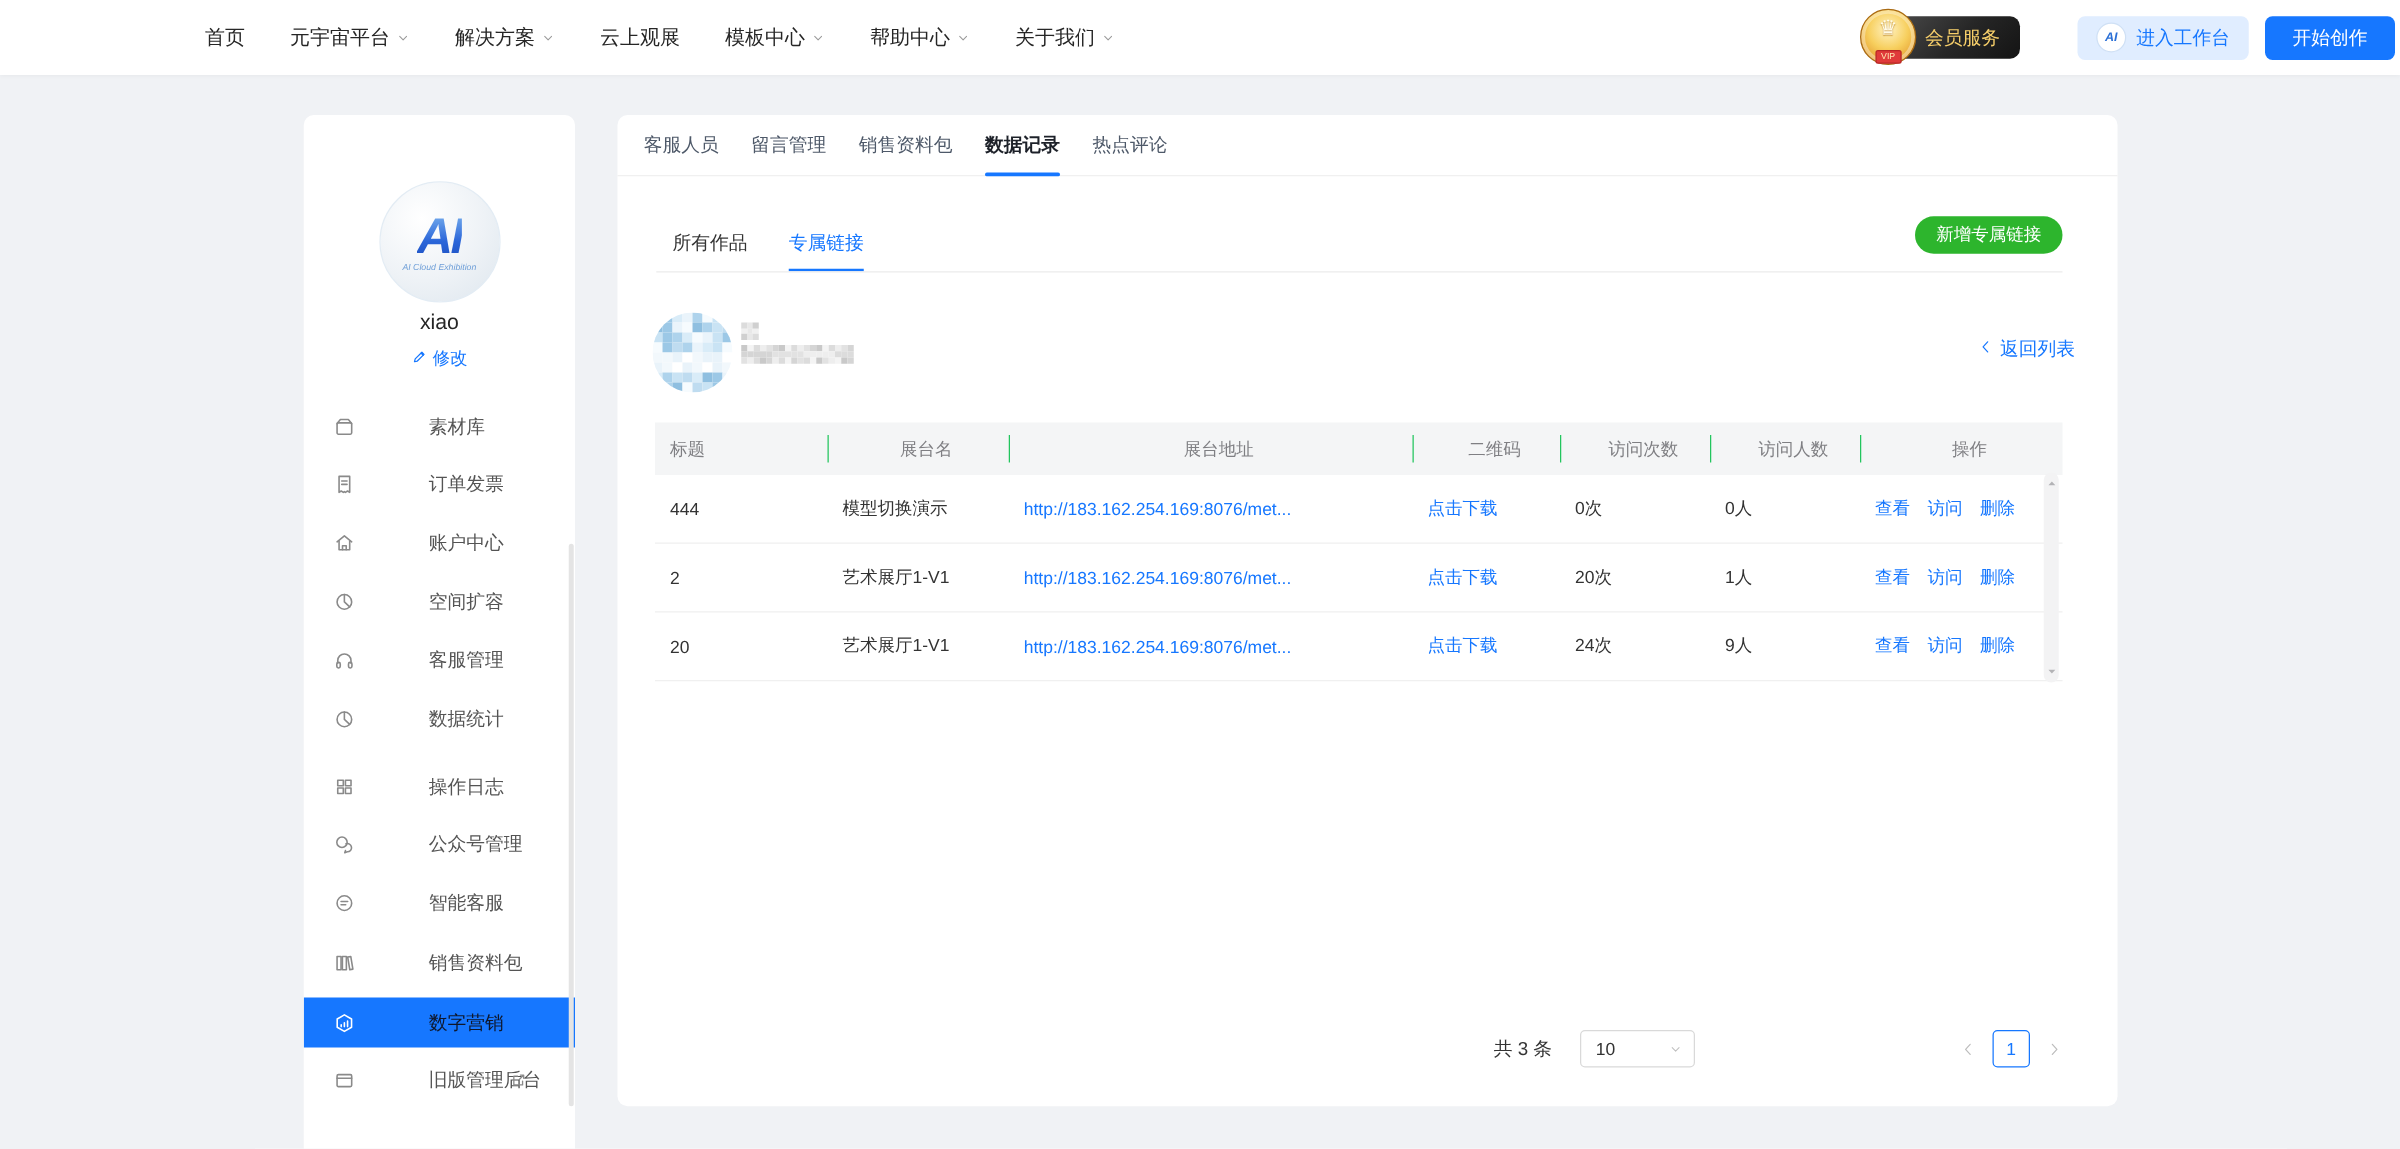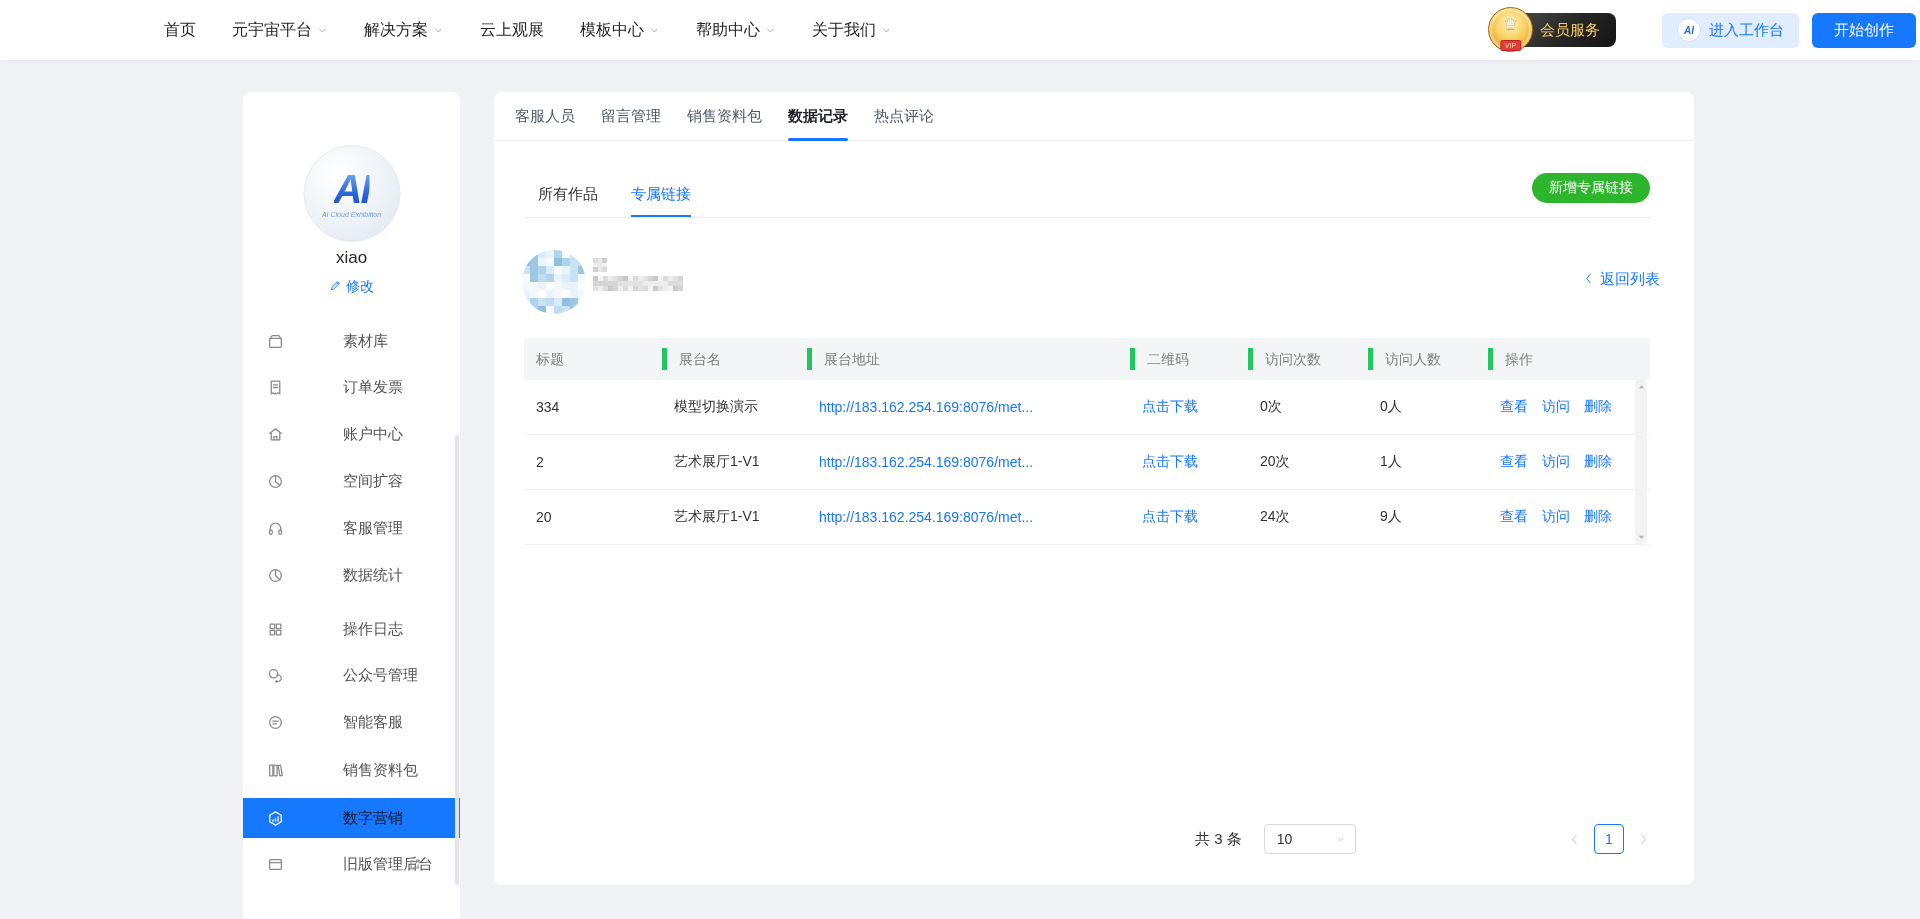--- a/index.html
+++ b/index.html
@@ -102,21 +102,21 @@
   .pixel-avatar{position:absolute;left:28px;top:158px;width:64px;height:64px;border-radius:50%;overflow:hidden;display:grid;}
   .pixel-block{position:absolute;display:grid;}
   .back-link{
     position:absolute;right:34px;top:178px;display:flex;align-items:center;gap:5px;
     font-size:15px;color:#1677ff;cursor:pointer;
   }
   
   .dtable{position:absolute;left:30px;top:246px;width:1126px;}
   .thead{display:flex;height:42px;align-items:center;background:#f4f5f6;color:#7f7f83;font-size:14px;}
   .hcell{box-sizing:border-box;padding-left:12px;height:22px;line-height:22px;}
-  .hcell + .hcell{border-left:5px solid #22c55e;}
+  .hcell + .hcell{border-left:1px solid #22c55e;text-align:center;}
   .trow{display:flex;height:54px;align-items:center;border-bottom:1px solid #f0f0f0;font-size:14px;color:#333;}
   .tcell{box-sizing:border-box;padding-left:12px;white-space:nowrap;overflow:hidden;}
   .c0{width:138px;}.c1{width:145px;}.c2{width:323px;}.c3{width:118px;}.c4{width:120px;}.c5{width:120px;}.c6{width:162px;}
   .tlink{color:#1677ff;cursor:pointer;text-decoration:none;}
   .actions{display:flex;gap:14px;}
   .table-scrollbar{
     position:absolute;right:3px;top:40px;width:12px;height:168px;background:#f3f3f4;border-radius:6px;
     display:flex;flex-direction:column;justify-content:space-between;align-items:center;padding:3px 0;box-sizing:border-box;
   }
   .sb-arrow{color:#b3b3b6;display:flex;}
@@ -502,21 +502,21 @@
         <div class="hcell c0">标题</div>
         <div class="hcell c1">展台名</div>
         <div class="hcell c2">展台地址</div>
         <div class="hcell c3">二维码</div>
         <div class="hcell c4">访问次数</div>
         <div class="hcell c5">访问人数</div>
         <div class="hcell c6">操作</div>
       </div>
     <div class="tbody">
         <div class="trow">
-          <div class="tcell c0">334</div>
+          <div class="tcell c0">444</div>
           <div class="tcell c1">模型切换演示</div>
           <div class="tcell c2"><a class="tlink">http://183.162.254.169:8076/met...</a></div>
           <div class="tcell c3"><a class="tlink">点击下载</a></div>
           <div class="tcell c4">0次</div>
           <div class="tcell c5">0人</div>
           <div class="tcell c6 actions">
             <a class="tlink">查看</a>
             <a class="tlink">访问</a>
             <a class="tlink">删除</a>
           </div>

